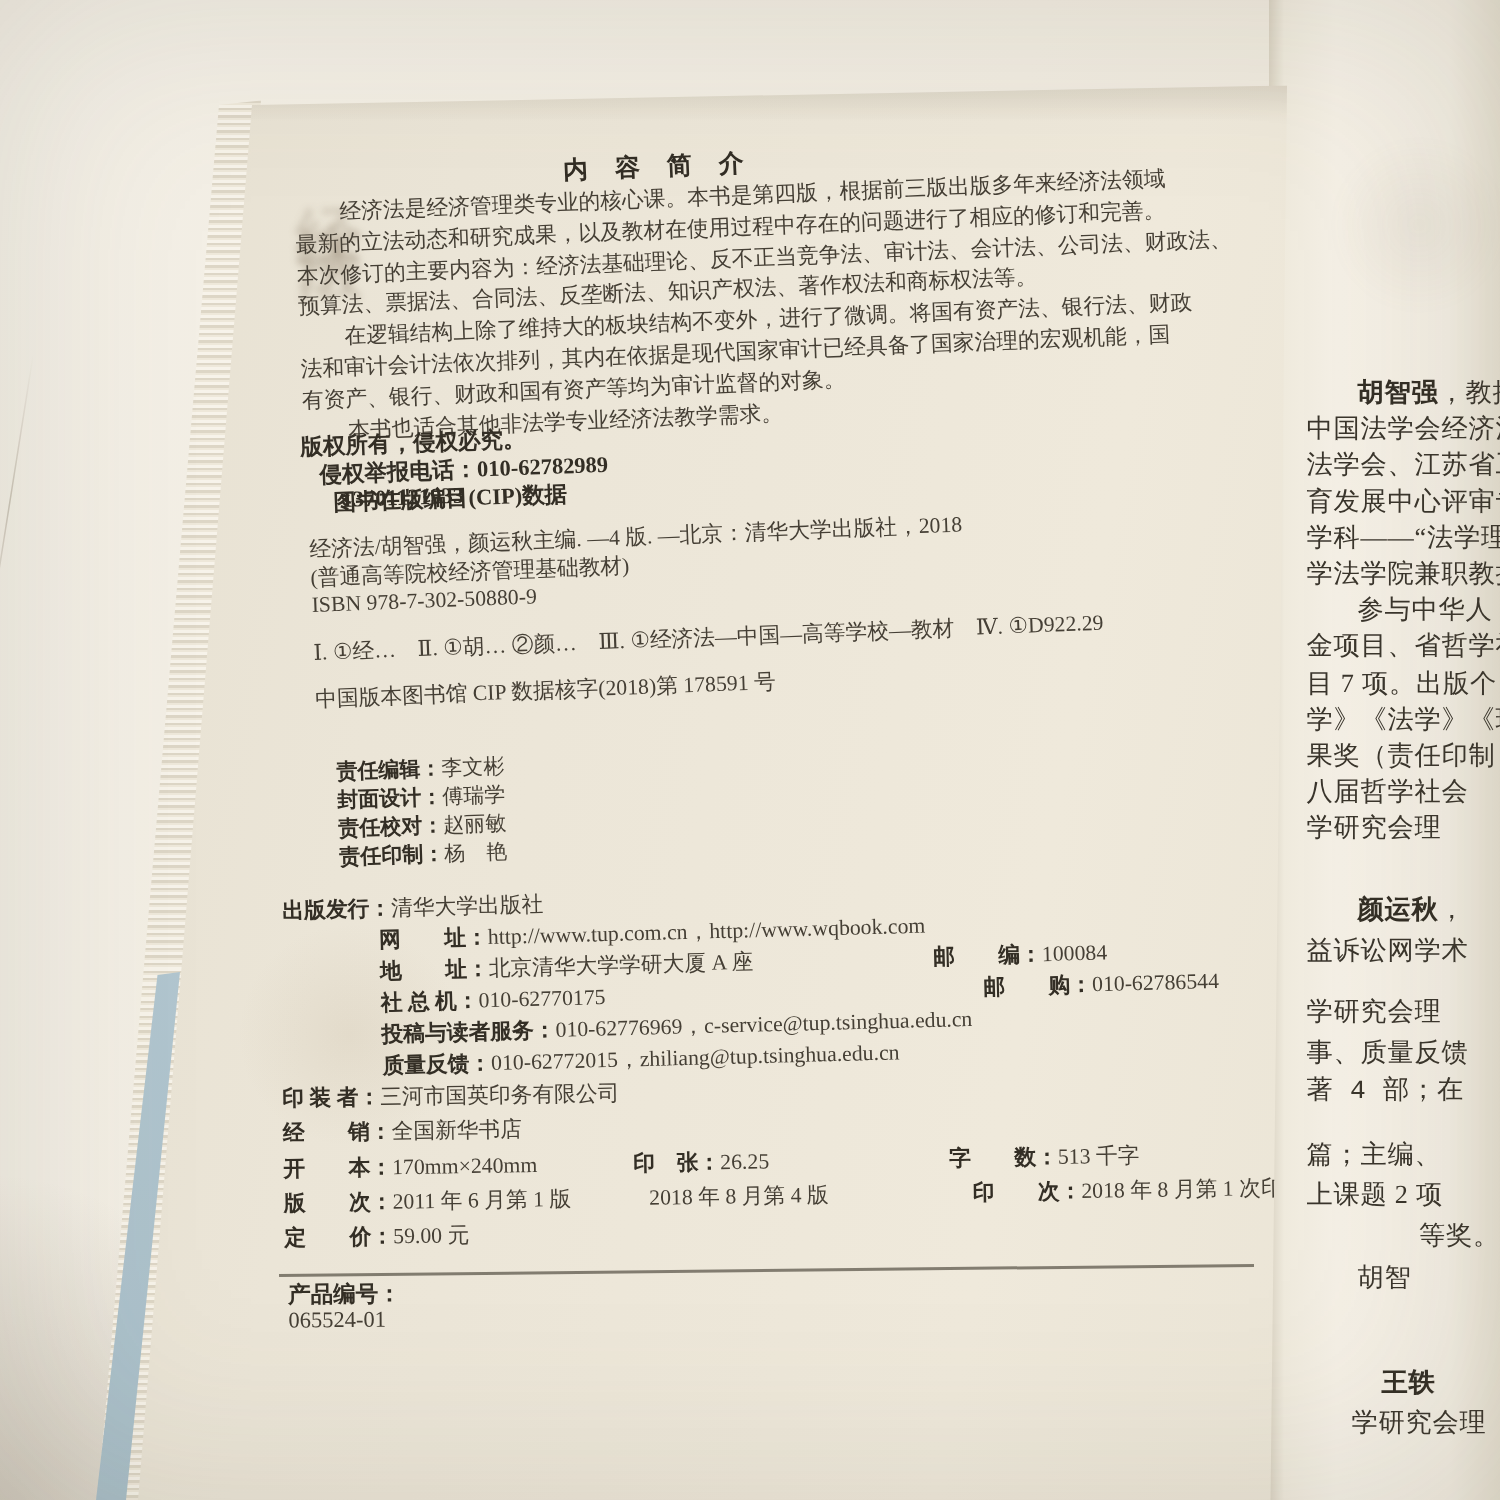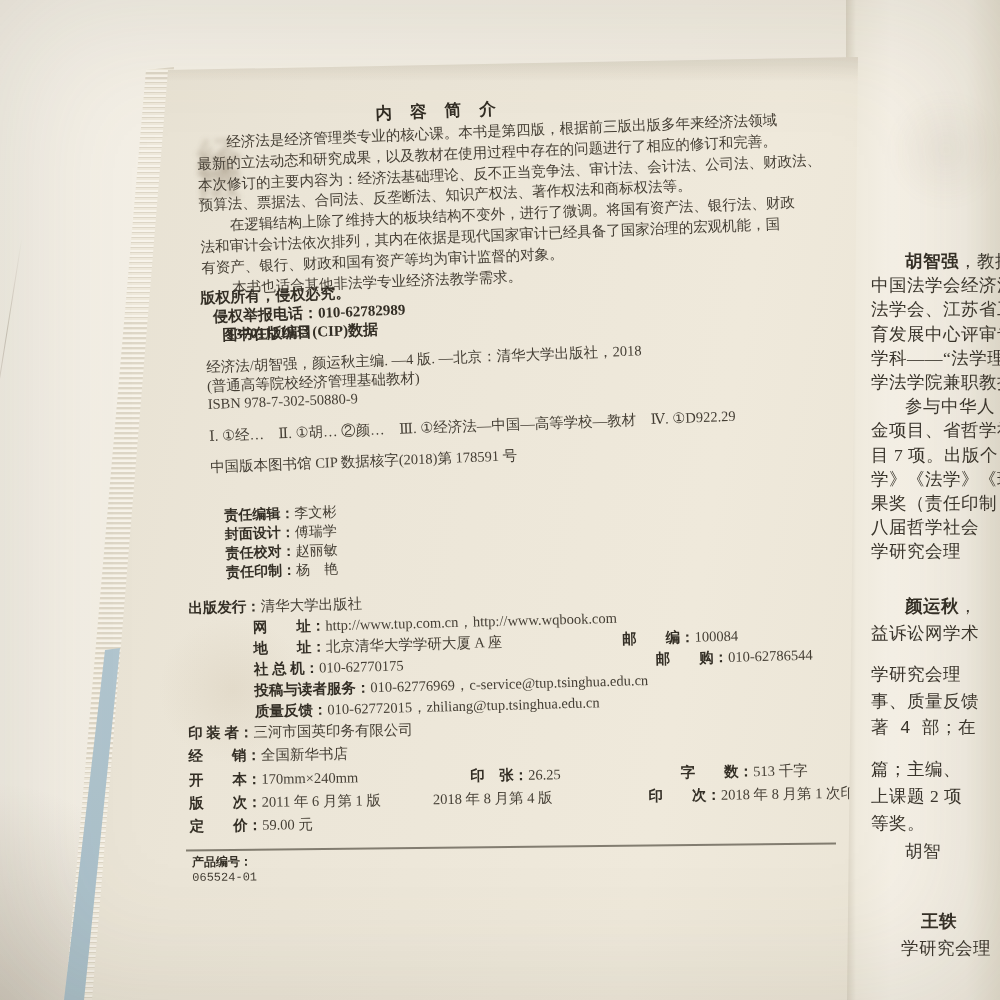--- a/index.html
+++ b/index.html
@@ -50,21 +50,21 @@
   .heading{font-size:16.5px;font-weight:bold;letter-spacing:7px;color:var(--ink-bold);}
   .intro{font-size:14.5px;line-height:20.8px;width:660px;}
   .copyright{font-size:15px;}
   .cip-heading{font-size:15px;font-weight:bold;color:var(--ink-bold);}
   .cip{font-size:14.5px;line-height:18.5px;}
   .staff{font-size:14px;line-height:19px;}
   .publisher{font-size:14.5px;line-height:21px;}
   .printing{font-size:14.5px;line-height:23.3px;}
   .divider{position:absolute;left:186px;top:846px;width:650px;height:1.5px;
     background:#5e584c;opacity:.75;transform:rotate(-.6deg);}
-  .product{font-size:12px;font-family:Liberation Mono, monospace;}
+  .product{font-size:15px;}
   .r24{transform:rotate(-2.4deg);} .r23{transform:rotate(-2.3deg);}
   .r21{transform:rotate(-2.1deg);} .r22{transform:rotate(-2.2deg);}
   .r19{transform:rotate(-1.9deg);} .r15{transform:rotate(-1.5deg);}
   .r09{transform:rotate(-.9deg);}  .r05{transform:rotate(-.5deg);}
 </style>
 </head>
 <body>
 
 <div class="photo">
 
@@ -87,21 +87,21 @@
         <div class="row"><span>果奖（责任印制</span></div>
         <div class="row"><span>八届哲学社会</span></div>
         <div class="row"><span>学研究会理</span></div>
         <div class="row" style="padding-left: 34px; margin-top: 30px;"><span class="b">颜运秋</span><span>，</span></div>
         <div class="row" style="margin-top: 3px;"><span>益诉讼网学术</span></div>
         <div class="row" style="margin-top: 17px;"><span>学研究会理</span></div>
         <div class="row" style="margin-top: 3px;"><span>事、质量反馈</span></div>
         <div class="row" style="margin-top: 3px; font-family: Liberation Mono, monospace;"><span>著 4 部；在</span></div>
         <div class="row" style="margin-top: 16px;"><span>篇；主编、</span></div>
         <div class="row" style="margin-top: 3px;"><span>上课题 2 项</span></div>
-        <div class="row" style="margin-top: 3px;"><span>等奖。</span></div>
+        <div class="row" style="margin-top: 3px; text-align: right;"><span>等奖。</span></div>
         <div class="row" style="padding-left: 34px; margin-top: 4px;"><span>胡智</span></div>
         <div class="row" style="padding-left: 50px; margin-top: 46px;"><span class="b">王轶</span></div>
         <div class="row" style="padding-left: 30px; margin-top: 2px;"><span>学研究会理</span></div>
       </div>
   </div>
 
   <div class="page-edges"></div>
   <div class="blue-strip"></div>
 
   <div class="main-page">
@@ -150,21 +150,21 @@
         <div class="row" style="padding-left: 64px;"><span class="b">网　　址：</span><span>http://www.tup.com.cn，http://www.wqbook.com</span></div>
         <div class="row" style="padding-left: 64px;"><span class="b">地　　址：</span><span>北京清华大学学研大厦 A 座</span><span class="b" style="margin-left: 120px;">邮　　编：</span><span>100084</span></div>
         <div class="row" style="padding-left: 64px;"><span class="b">社 总 机：</span><span>010-62770175</span><span class="b" style="margin-left: 252px;">邮　　购：</span><span>010-62786544</span></div>
         <div class="row" style="padding-left: 64px;"><span class="b">投稿与读者服务：</span><span>010-62776969，c-service@tup.tsinghua.edu.cn</span></div>
         <div class="row" style="padding-left: 64px;"><span class="b">质量反馈：</span><span>010-62772015，zhiliang@tup.tsinghua.edu.cn</span></div>
       </div>
 
     <div class="tb printing r09" style="left:188px;top:722px;">
         <div class="row"><span class="b">印 装 者：</span><span>三河市国英印务有限公司</span></div>
         <div class="row"><span class="b">经　　销：</span><span>全国新华书店</span></div>
-        <div class="row"><span class="b">开　　本：</span><span>170mm×240mm</span><span class="b" style="margin-left: 112px;">印　张：</span><span>26.25</span><span class="b" style="margin-left: 120px;">字　　数：</span><span>513 千字</span></div>
+        <div class="row"><span class="b">开　　本：</span><span>170mm×240mm</span><span class="b" style="margin-left: 64px;">印　张：</span><span>26.25</span><span class="b" style="margin-left: 120px;">字　　数：</span><span>513 千字</span></div>
         <div class="row"><span class="b">版　　次：</span><span>2011 年 6 月第 1 版</span><span style="margin-left: 52px;">2018 年 8 月第 4 版</span><span class="b" style="margin-left: 96px;">印　　次：</span><span>2018 年 8 月第 1 次印刷</span></div>
         <div class="row"><span class="b">定　　价：</span><span>59.00 元</span></div>
       </div>
 
     <div class="divider"></div>
 
     <div class="tb product r05" style="left:192px;top:854px;">
         <div class="row"><span class="b">产品编号：</span></div>
         <div class="row"><span>065524-01</span></div>
       </div>

